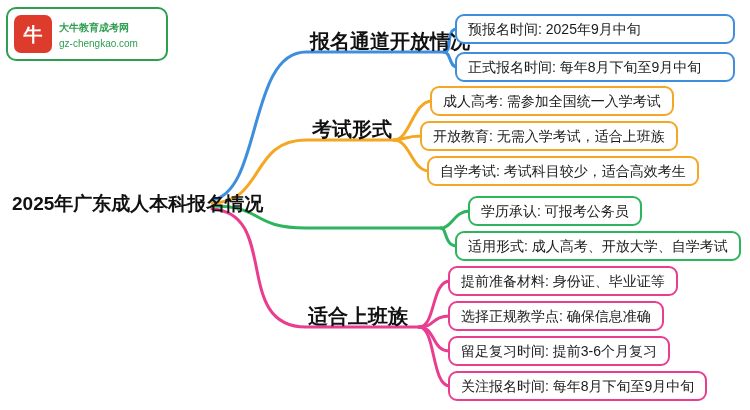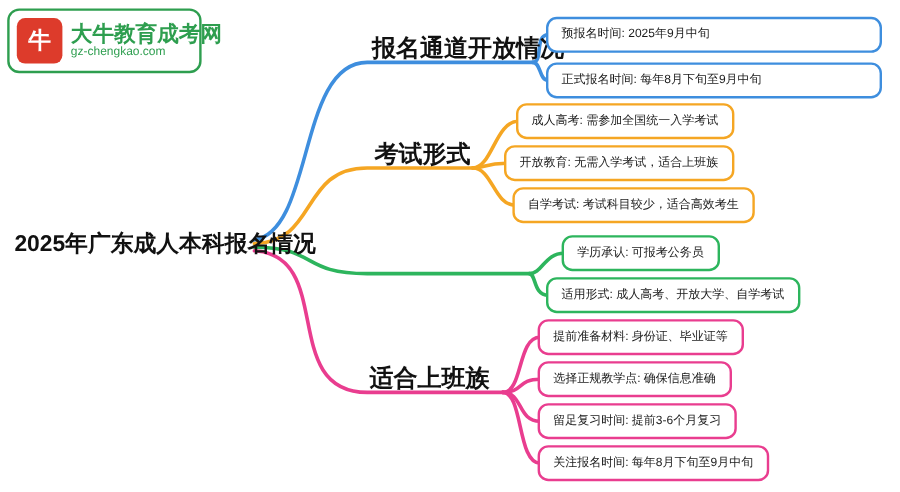--- a/index.html
+++ b/index.html
@@ -14,42 +14,42 @@
     position:absolute;left:6px;top:7px;width:162px;height:54px;
     border:2px solid #2e9e4f;border-radius:10px;box-sizing:border-box;
     display:flex;align-items:center;padding:4px 6px;background:#fff;
   }
   .logo-icon{
     width:38px;height:38px;background:#dd3b2b;border-radius:7px;flex:0 0 38px;
     display:flex;align-items:center;justify-content:center;
     color:#fff;font-weight:bold;font-size:19px;line-height:1;
   }
   .logo-text{margin-left:7px;display:flex;flex-direction:column;justify-content:center;}
-  .logo-name{color:#2e9e4f;font-weight:bold;font-size:18px;line-height:18px;white-space:nowrap;}
+  .logo-name{color:#2e9e4f;font-weight:bold;font-size:10px;line-height:18px;white-space:nowrap;}
   .logo-url{color:#2e9e4f;font-size:10px;line-height:13px;white-space:nowrap;}
 
   
   .root-label{
     position:absolute;left:12px;top:194px;font-size:19px;font-weight:bold;
     line-height:20px;white-space:nowrap;color:#111;
   }
   .branch-label{
     position:absolute;font-size:20px;font-weight:bold;line-height:20px;
     white-space:nowrap;color:#111;
   }
   .bl-1{left:310px;top:31px;}
   .bl-2{left:312px;top:119px;}
   .bl-3{left:310px;top:207px;}
   .bl-4{left:308px;top:306px;}
 
   
   .leaf{
     position:absolute;box-sizing:border-box;height:30px;
     border:2px solid #999;border-radius:9px;background:#fff;
-    padding:4px 11px;font-size:10px;line-height:18px;white-space:nowrap;color:#1a1a1a;
+    padding:4px 11px;font-size:14px;line-height:18px;white-space:nowrap;color:#1a1a1a;
   }
   .leaf.blue{border-color:#3e8ede;min-width:280px;}
   .leaf.orange{border-color:#f5a623;}
   .leaf.green{border-color:#2db55d;text-align:center;}
   .leaf.pink{border-color:#e93d8f;}
 </style>
 </head>
 <body>
 
 <div class="canvas">

